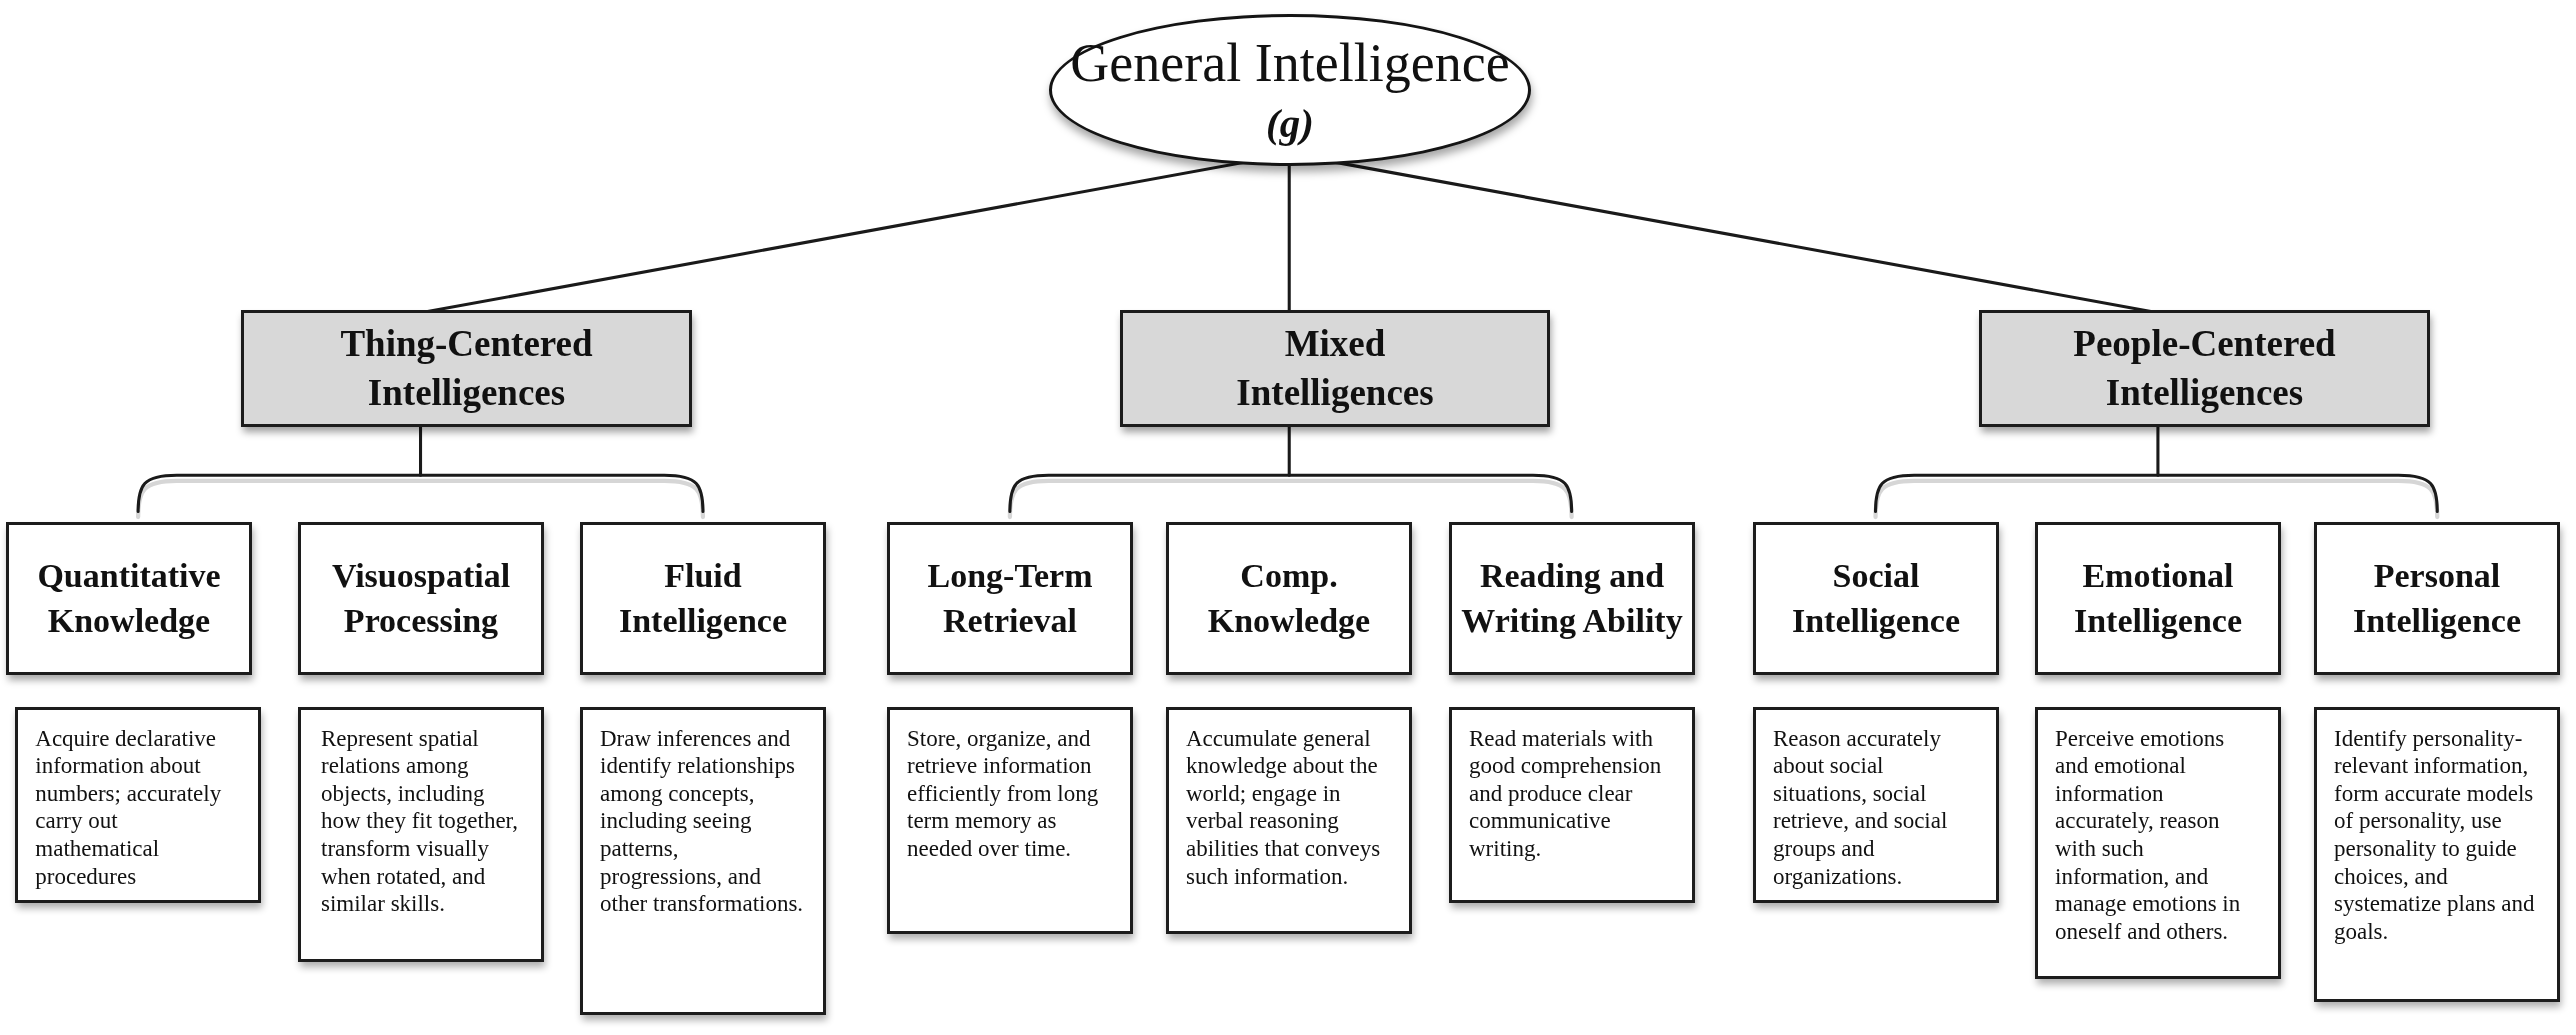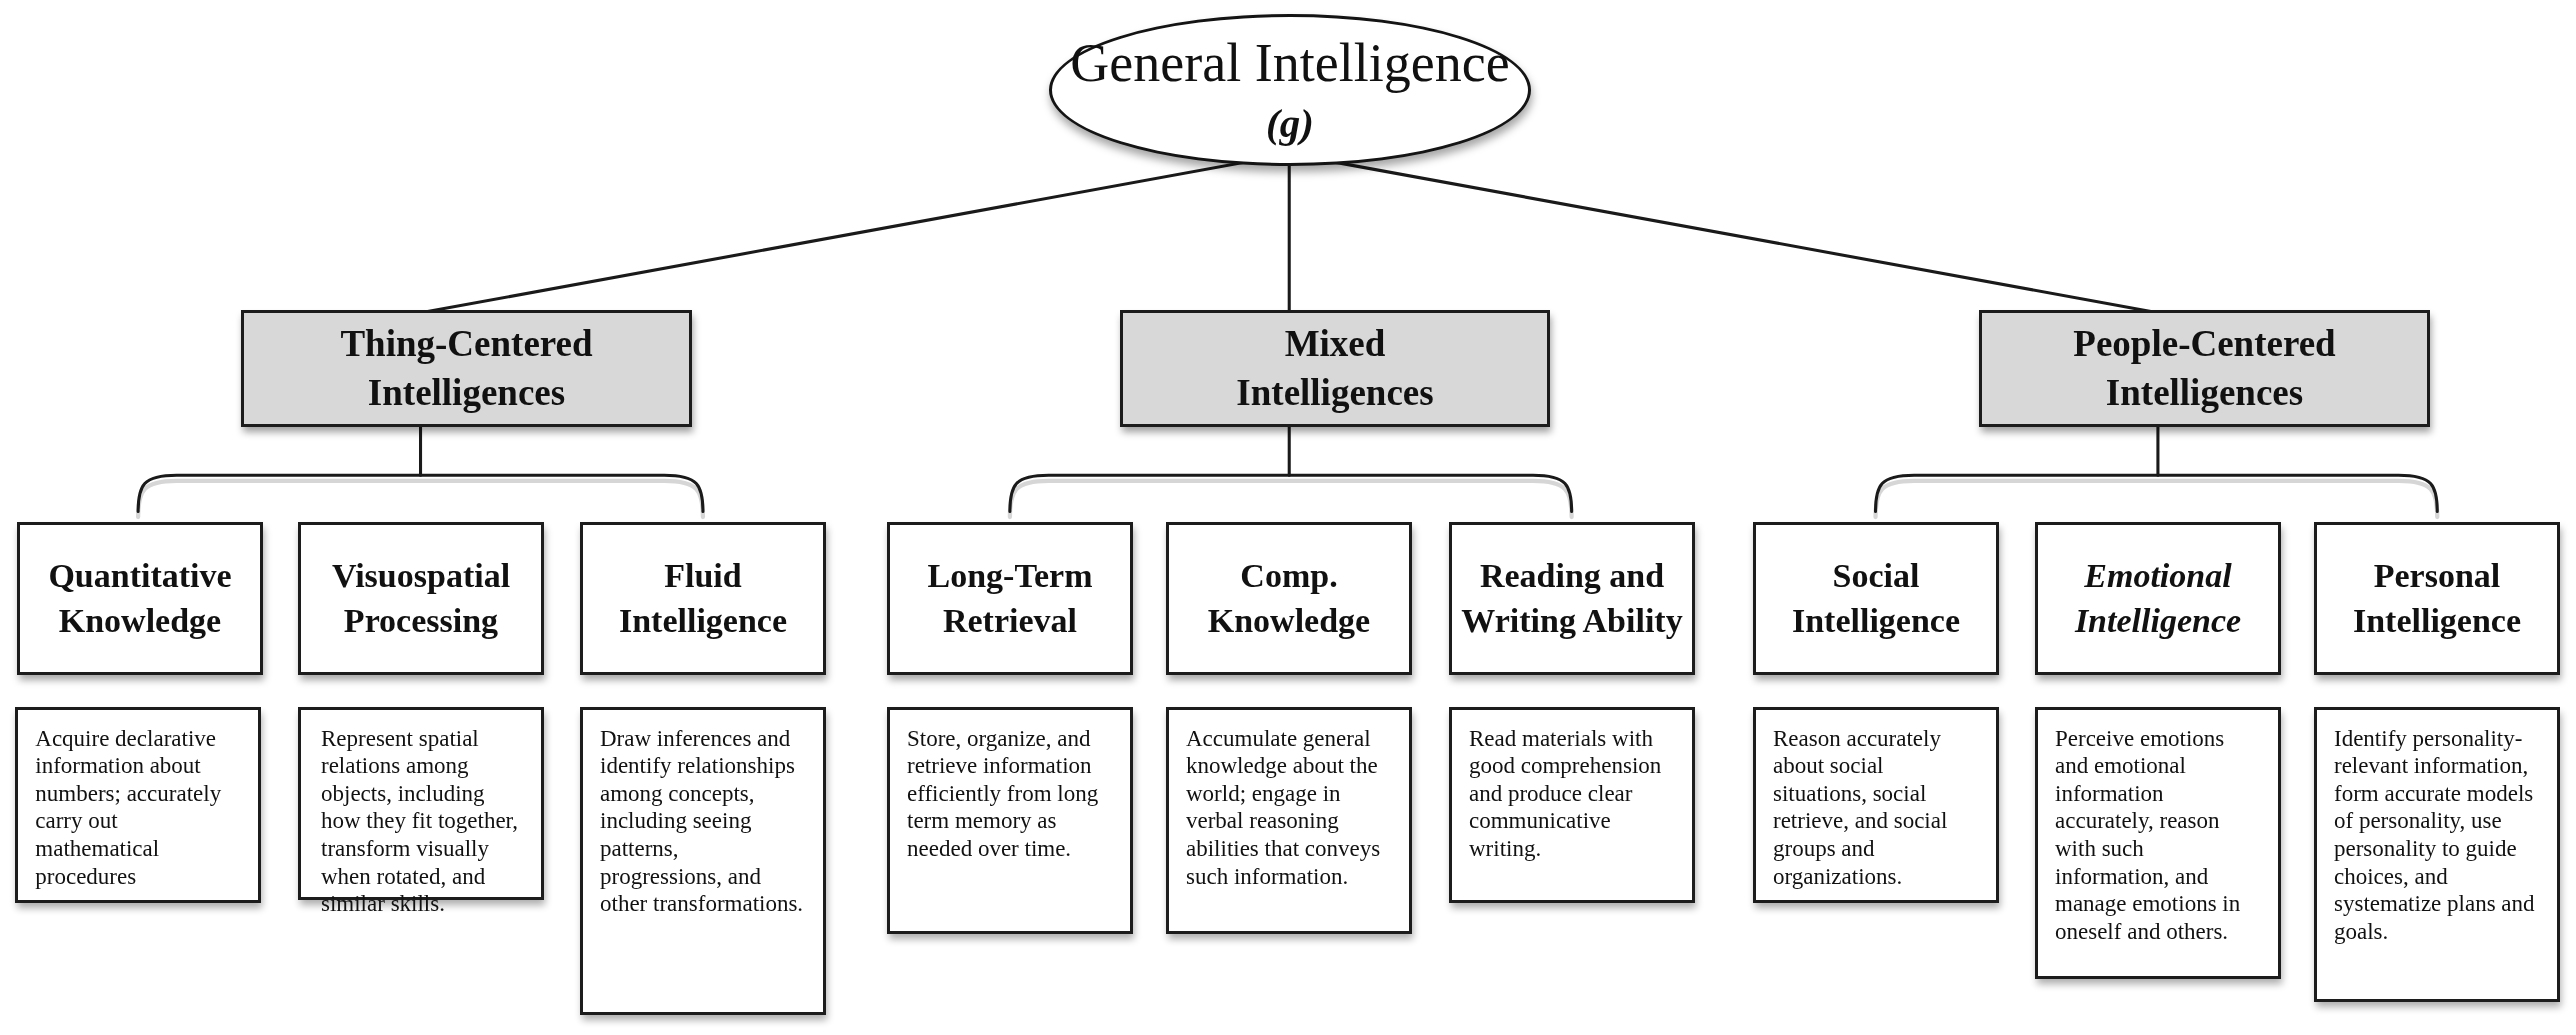--- a/index.html
+++ b/index.html
@@ -160,21 +160,21 @@
   </div>
   <div class="cat" style="left:1074px;width:430px;">
     <span class="cat-label">Mixed
 Intelligences</span>
   </div>
   <div class="cat" style="left:1933px;width:451px;justify-content:center;">
     <span class="cat-label">People-Centered
 Intelligences</span>
   </div>
 
-  <div class="node" style="left:17px;">
+  <div class="node" style="left:6px;">
     <span class="node-label">Quantitative
 Knowledge</span>
   </div>
   <div class="node" style="left:298px;">
     <span class="node-label">Visuospatial
 Processing</span>
   </div>
   <div class="node" style="left:580px;">
     <span class="node-label">Fluid
 Intelligence</span>
@@ -188,33 +188,33 @@
 Knowledge</span>
   </div>
   <div class="node" style="left:1449px;">
     <span class="node-label">Reading and
 Writing Ability</span>
   </div>
   <div class="node" style="left:1753px;">
     <span class="node-label">Social
 Intelligence</span>
   </div>
-  <div class="node" style="left:2035px;font-style:italic;">
+  <div class="node" style="left:2035px;">
     <span class="node-label">Emotional
 Intelligence</span>
   </div>
   <div class="node" style="left:2314px;">
     <span class="node-label">Personal
 Intelligence</span>
   </div>
 
   <div class="desc" style="left:15.3px;height:196px;">
     <div class="desc-text">Acquire declarative information about numbers; accurately carry out mathematical procedures</div>
   </div>
-  <div class="desc" style="left:298px;height:193px;padding-left:20px;">
+  <div class="desc" style="left:298px;height:255px;padding-left:20px;">
     <div class="desc-text">Represent spatial relations among objects, including how they fit together, transform visually when rotated, and similar skills.</div>
   </div>
   <div class="desc" style="left:580px;height:308px;">
     <div class="desc-text">Draw inferences and identify relationships among concepts, including seeing patterns, progressions, and other transformations.</div>
   </div>
   <div class="desc" style="left:887px;height:227px;">
     <div class="desc-text">Store, organize, and retrieve information efficiently from long term memory as needed over time.</div>
   </div>
   <div class="desc" style="left:1166px;height:227px;">
     <div class="desc-text">Accumulate general knowledge about the world; engage in verbal reasoning abilities that conveys such information.</div>

